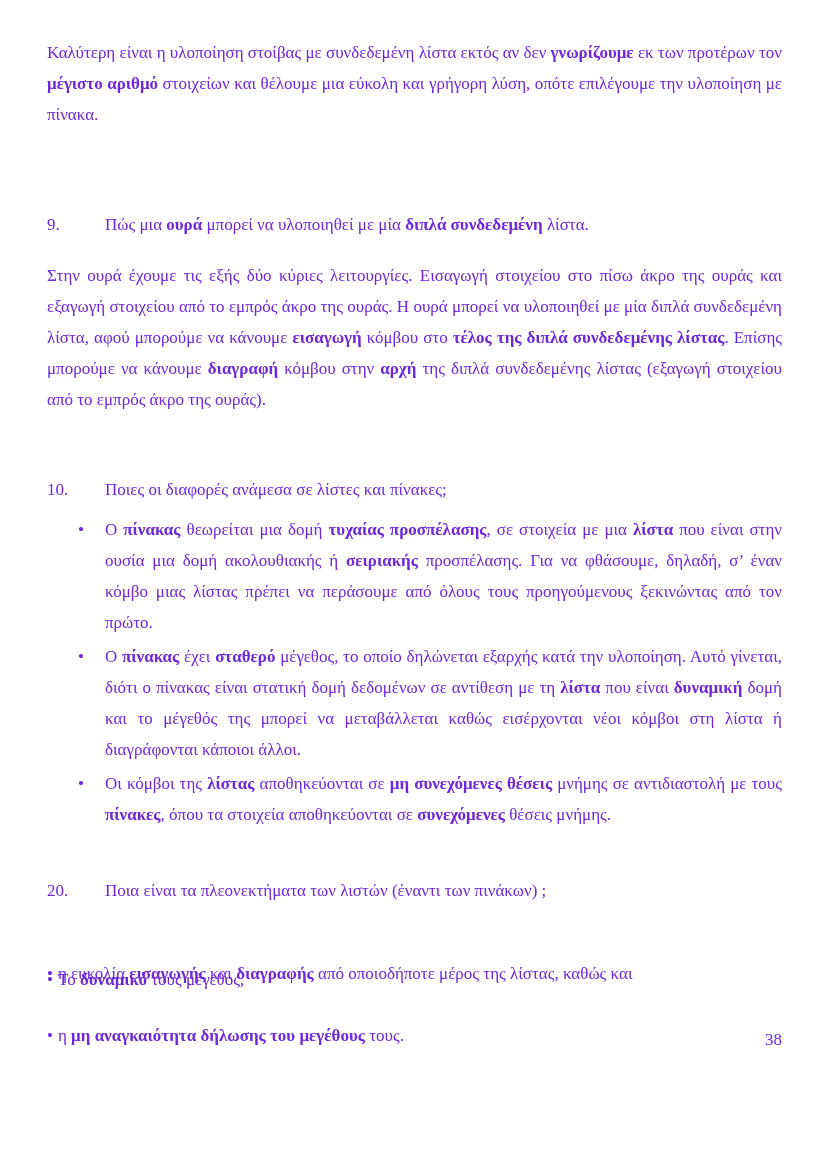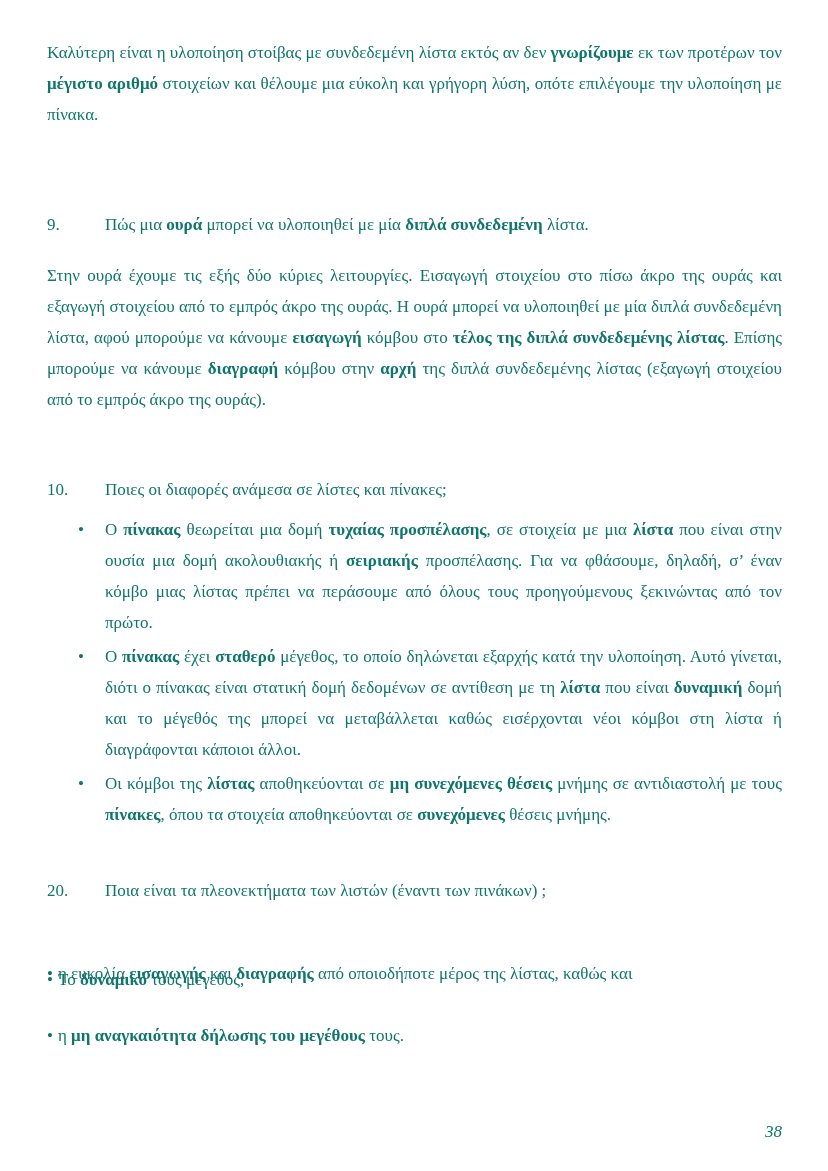--- a/index.html
+++ b/index.html
@@ -2,21 +2,21 @@
 <html><head>
 <meta charset="utf-8">
 <style>
   html,body{margin:0;padding:0;background:#ffffff;}
   .page{
     position:relative;
     width:828px;height:1171px;
     background:#ffffff;
     font-family:"Liberation Serif","DejaVu Serif",serif;
     font-size:17px;line-height:31px;
-    color:#0f766e;
+    color:#6d28d9;
     overflow:hidden;
   }
   .page > .blk{position:absolute;left:47px;width:735px;margin:0;}
   .para{text-align:justify;}
   .qheading{text-align:left;white-space:nowrap;}
   .qnum{display:inline-block;width:58px;}
   .bullets{list-style:none;padding:0;margin:0;}
   .bullet{
     position:relative;
     padding-left:58px;
@@ -33,21 +33,21 @@
   
   .pos-intro{top:37px;}
   .pos-q9h{top:209px;}
   .pos-q9a{top:260px;}
   .pos-q10h{top:474px;}
   .pos-q10b{top:514px;}
   .pos-q11h{top:875px;}
   .pos-adv1{top:964px;}
   .pos-adv2{top:958px;}
   .pos-adv3{top:1020px;}
-  .pos-pagenum{top:1116px;font-style:italic;}
+  .pos-pagenum{top:1024px;}
 </style>
 </head>
 <body>
 
 <div class="page">
 
   <p class="blk para pos-intro"><span>Καλύτερη είναι η υλοποίηση στοίβας με συνδεδεμένη λίστα εκτός αν δεν </span><b>γνωρίζουμε</b><span> εκ των προτέρων τον </span><b>μέγιστο αριθμό</b><span> στοιχείων και θέλουμε μια εύκολη και γρήγορη λύση, οπότε επιλέγουμε την υλοποίηση με πίνακα.</span></p>
 
   <div class="blk qheading pos-q9h">
     <span class="qnum">9.</span><span class="qtitle"><span>Πώς μια </span><b>ουρά</b><span> μπορεί να υλοποιηθεί με μία </span><b>διπλά συνδεδεμένη</b><span> λίστα.</span></span>

